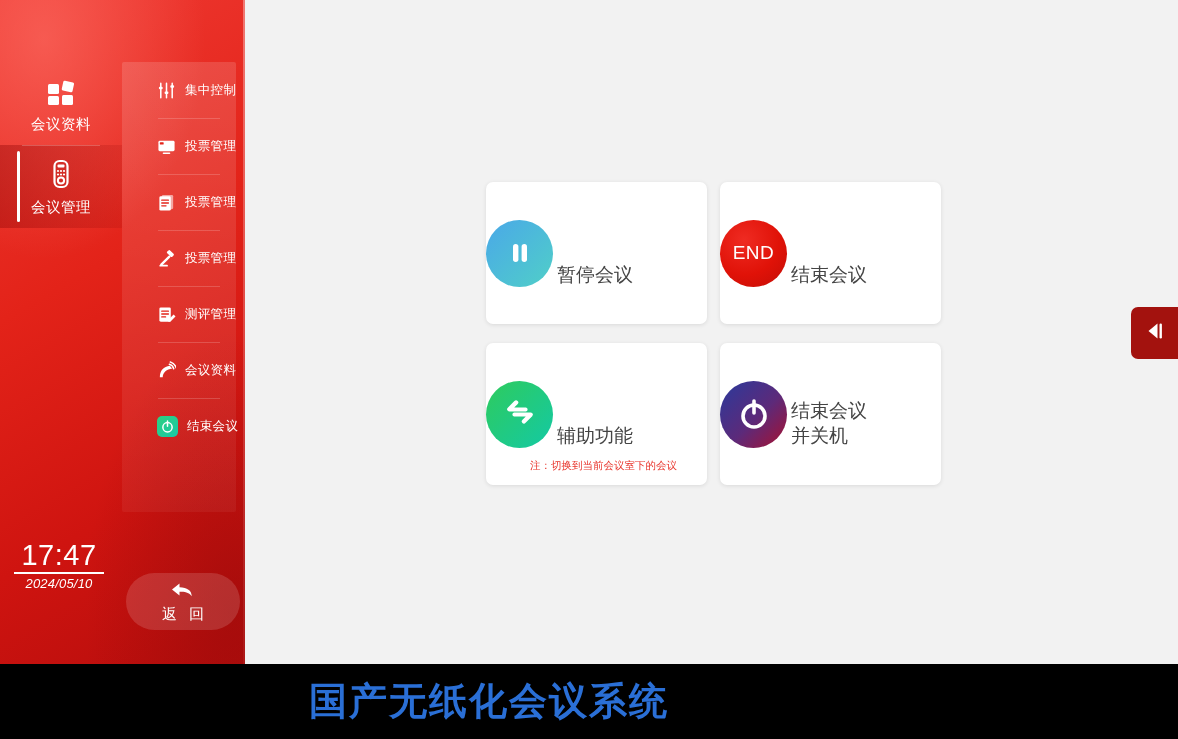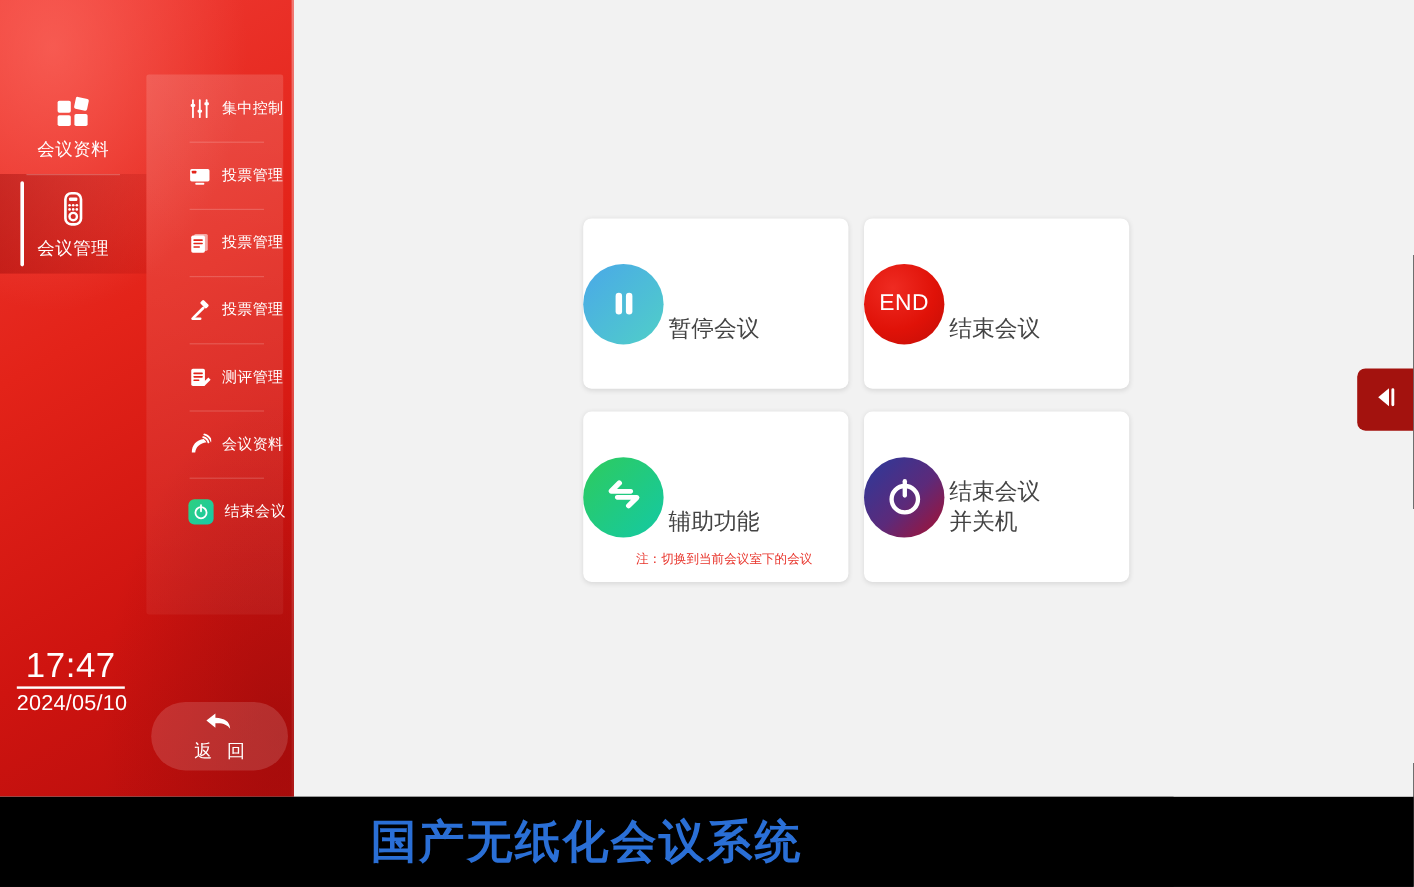--- a/index.html
+++ b/index.html
@@ -88,30 +88,30 @@
     padding: 3px;
   }
 
   
   .clock {
     position: absolute; left: 14px; top: 540px;
     color: #fff; text-align: center; width: 90px;
   }
   .clock-time { font-size: 29px; line-height: 31px; letter-spacing: .5px; }
   .clock-rule { height: 2px; background: #fff; margin: 1px 0 2px; }
-  .clock-date { font-size: 18px; letter-spacing: .2px; }
+  .clock-date { font-size: 13px; letter-spacing: .2px; font-style: italic; }
 
   .back-btn {
     position: absolute; left: 126px; top: 573px;
     width: 114px; height: 57px;
     border-radius: 29px;
     background: rgba(255,255,255,.14);
     display: flex; flex-direction: column;
     align-items: center; justify-content: center;
-    gap: 1px; color: #fff; cursor: pointer; margin-top: 12px;
+    gap: 1px; color: #fff; cursor: pointer;
   }
   .back-btn .back-label { font-size: 15px; letter-spacing: 4px; text-indent: 4px; }
 
   
   .cards {
     position: absolute; left: 486px; top: 182px;
     width: 455px; height: 303px;
   }
   .card {
     position: absolute;

